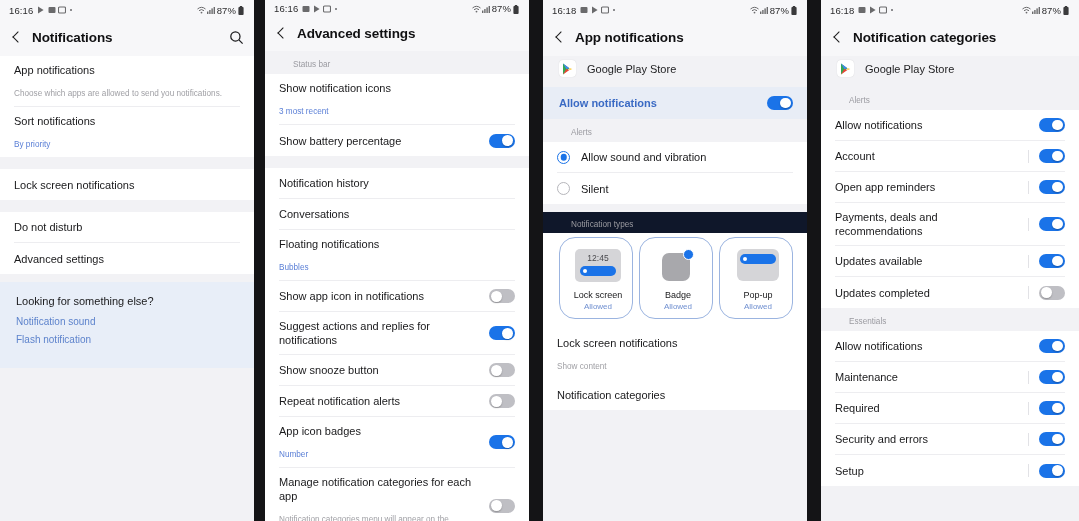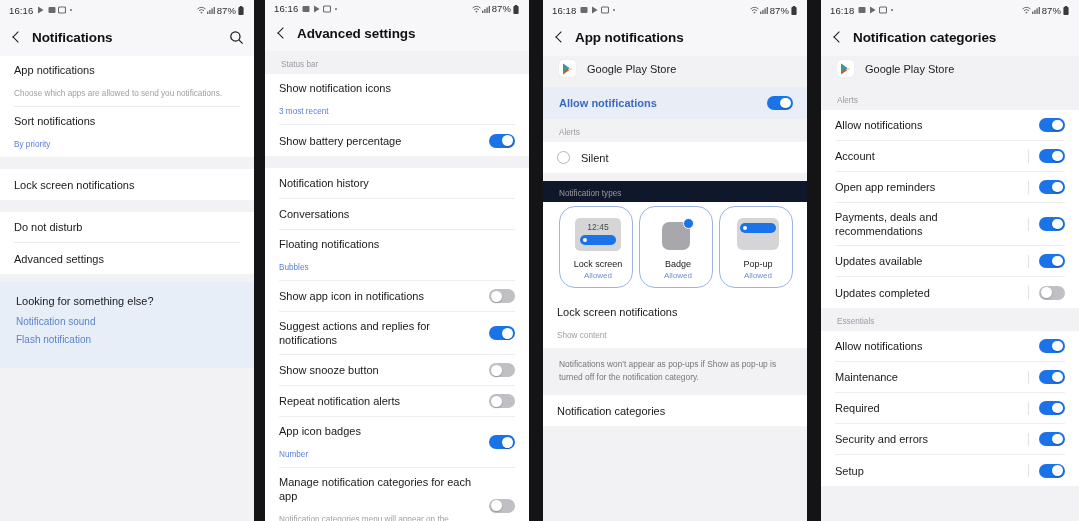--- a/index.html
+++ b/index.html
@@ -141,21 +141,21 @@
     flex: 0 0 auto;
     width: 1px; height: 13px;
     background: #e2e2e6;
     margin-left: 8px;
   }
 
   
   .sechdr {
     font-size: 8.2px;
     color: #9a9aa0;
-    padding: 9px 14px 5px 16px;
+    padding: 9px 14px 5px 28px;
     background: #f2f2f5;
   }
   .sechdr.onwhite { background: #0f172a; padding-top: 8px; padding-bottom: 4px;}
 
   
   .hl-row {
     background: #e8edf6;
     display: flex; align-items: center;
     padding: 9px 14px 9px 16px;
   }
@@ -582,20 +582,26 @@
       </div>
 
       <div class="hl-row">
         <span class="t1">Allow notifications</span>
         <span class="tgl on"></span>
       </div>
 
       <div class="sechdr">Alerts</div>
       <div class="card">
         <div class="row">
+          <span class="radio sel"></span>
+          <div class="txt">
+              <div class="t1">Allow sound and vibration</div>
+            </div>
+        </div>
+        <div class="row">
           <span class="radio"></span>
           <div class="txt">
               <div class="t1">Silent</div>
             </div>
         </div>
       </div>
 
       <div class="sect-gap sm"></div>
       <div class="sechdr onwhite">Notification types</div>
       <div class="ntwrap">
@@ -632,21 +638,20 @@
 
       <div class="card">
         <div class="row">
           <div class="txt">
             <div class="t1">Lock screen notifications</div>
             <div class="t2 grey">Show content</div>
           </div>
         </div>
       </div>
 
-      <div class="note">Notifications won't appear as pop-ups if Show as pop-up is turned off for the notification category.</div>
 
       <div class="card">
         <div class="row">
           <div class="txt">
               <div class="t1">Notification categories</div>
             </div>
         </div>
       </div>
       <div class="fill"></div>
     </div>

